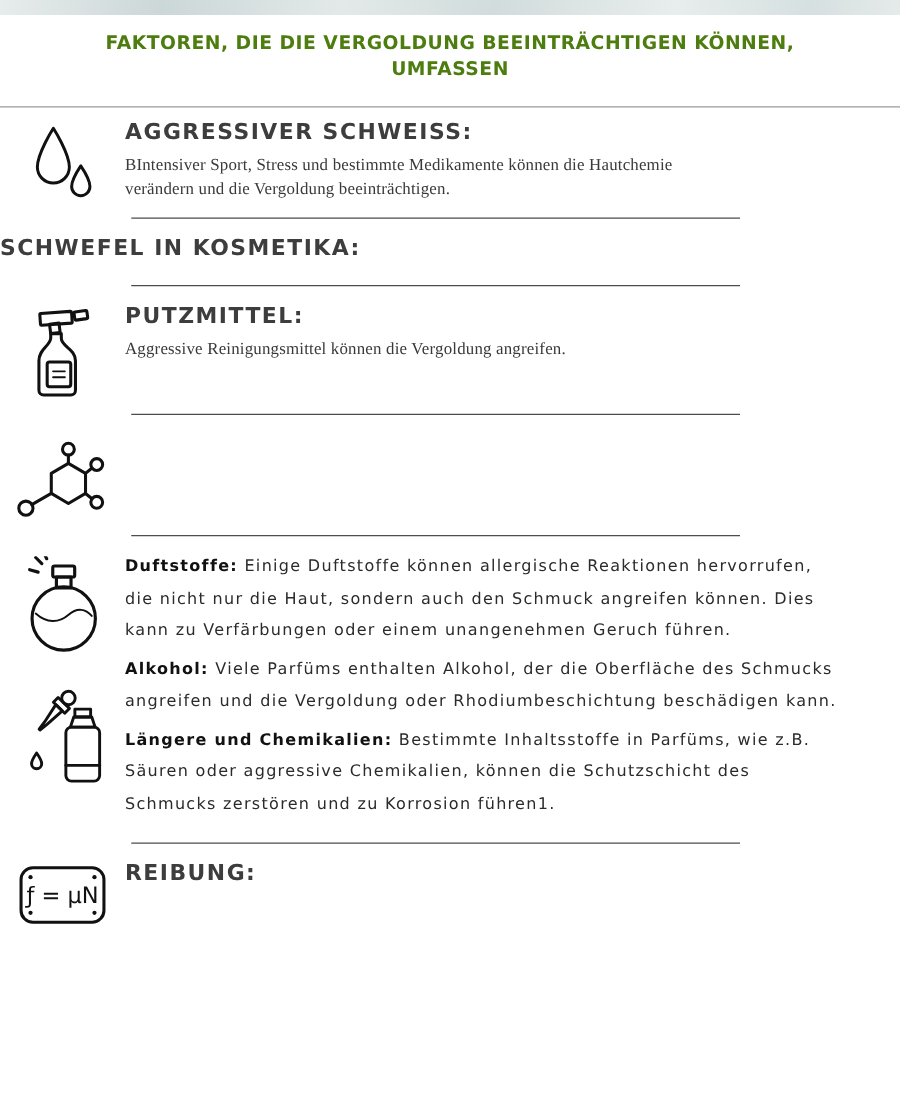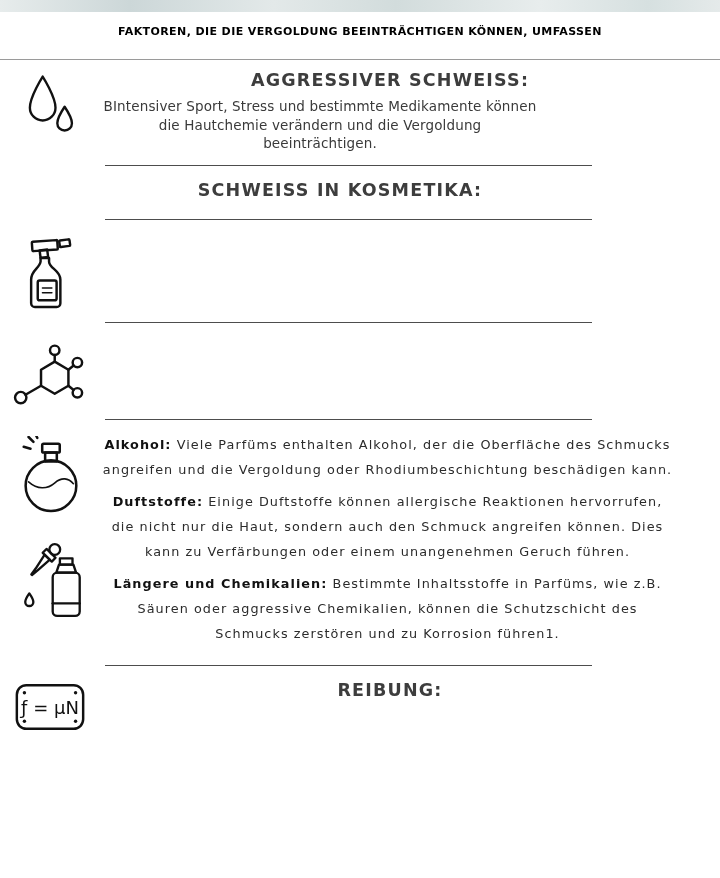--- a/index.html
+++ b/index.html
@@ -8,35 +8,35 @@
     font-family:"DejaVu Sans","Liberation Sans",sans-serif;
     color:#3a3a3a;position:relative;
   }
   .texture-band{
     height:12px;width:100%;
     background:linear-gradient(90deg,#e7ecec 0%,#ccd7d8 18%,#e3e9e9 38%,#d2dcdc 55%,#e8eded 75%,#d6e0e0 90%,#e5eaea 100%);
   }
   .title-wrap{padding:12px 30px 10px;text-align:center;}
   .page-title{
     margin:0 auto;max-width:650px;
-    font-size:11px;font-weight:bold;letter-spacing:.4px;
-    line-height:1.38;color:#000000;
+    font-size:15px;font-weight:bold;letter-spacing:.4px;
+    line-height:1.38;color:#4d7c0f;
   }
   .title-rule{border:none;border-top:1px solid #9a9a9a;margin:10px 0 0 0;}
-  .section{display:flex;align-items:flex-start;padding:8px 0 2px 0;text-align:center;}
+  .section{display:flex;align-items:flex-start;padding:8px 0 2px 0;}
   .icon-col{
     width:100px;flex:0 0 100px;display:flex;flex-direction:column;
     align-items:center;gap:22px;padding-top:4px;
   }
   .content-col{flex:1;padding-right:40px;}
   .s-heading{
     margin:2px 0 7px 0;font-size:17.5px;font-weight:bold;
     letter-spacing:1.2px;color:#3d3d3d;
   }
-  .s-body{font-size:13.5px;line-height:1.38;letter-spacing:.15px;color:#3a3a3a;margin:0;}
+  .s-body{font-size:13.5px;line-height:1.38;letter-spacing:.15px;color:#3a3a3a;margin:0;font-family:Liberation Serif, serif;}
   .mw440{max-width:440px;}
   .mw410{max-width:420px;}
   .mw530{max-width:535px;}
   .mw575{max-width:575px;}
   .divider{
     border:none;border-top:1px solid #4d4d4d;
     width:487px;margin:10px 0 4px 105px;
   }
   .perfume-item{
     margin:0 0 6px 0;font-size:12.8px;line-height:1.98;
@@ -70,38 +70,42 @@
   </div>
   <div class="content-col">
     <h2 class="s-heading">AGGRESSIVER SCHWEISS:</h2>
     <p class="s-body mw440">BIntensiver Sport, Stress und bestimmte Medikamente können die Hautchemie verändern und die Vergoldung beeinträchtigen.</p>
   </div>
 </div>
 <hr class="divider">
 
 <div class="section">
   <div class="content-col">
-    <h2 class="s-heading">SCHWEISS IN KOSMETIKA:</h2>
+    <h2 class="s-heading">SCHWEFEL IN KOSMETIKA:</h2>
   </div>
 </div>
 <hr class="divider">
 
 <div class="section">
   <div class="icon-col">
     <span>
       <svg width="66" height="74" viewBox="0 0 70 78">
         <rect class="ln" x="16" y="5" width="27" height="10" rx="1" transform="rotate(-4 29 10)"></rect>
         <rect class="ln" x="45" y="4" width="11" height="7" rx="1" transform="rotate(-8 50 7)"></rect>
         <path class="ln" d="M24 15 l8 -1 1 8 -8 1 z"></path>
         <path class="ln" d="M25 23 h9 v4 c0 7 12 9 12 19 v25 c0 2.2 -1.8 4 -4 4 H19 c-2.2 0 -4 -1.8 -4 -4 V46 c0 -10 9 -12 10 -19 z"></path>
         <rect class="ln" x="22" y="47" width="20" height="21" rx="2" stroke-width="2.2"></rect>
         <line class="thin" x1="27" y1="55" x2="37" y2="55"></line>
         <line class="thin" x1="27" y1="60" x2="37" y2="60"></line>
       </svg>
     </span>
+  </div>
+  <div class="content-col">
+    <h2 class="s-heading">PUTZMITTEL:</h2>
+    <p class="s-body mw530">Aggressive Reinigungsmittel können die Vergoldung angreifen.</p>
   </div>
 </div>
 <hr class="divider">
 
 <div class="section">
   <div class="icon-col">
     <span>
       <svg width="78" height="68" viewBox="0 0 82 72">
         <polygon class="ln" points="46,24 60.5,32.5 60.5,49.5 46,58 31.5,49.5 31.5,32.5" stroke-width="3"></polygon>
         <line class="ln" x1="46" y1="24" x2="46" y2="17" stroke-width="3"></line>
@@ -142,22 +146,22 @@
         </g>
         <path class="ln" d="M17 61 c0 0 -4.5 6.5 -4.5 9.5 a4.5 4.5 0 0 0 9 0 c0 -3 -4.5 -9.5 -4.5 -9.5 z" stroke-width="2.2"></path>
         <rect class="ln" x="51" y="22" width="14" height="7" stroke-width="2.4"></rect>
         <path class="ln" d="M50 29 h16 l3 9 h-22 z" stroke-width="2.4"></path>
         <rect class="ln" x="43" y="38" width="30" height="48" rx="5" stroke-width="2.6"></rect>
         <line class="ln" x1="43" y1="72" x2="73" y2="72" stroke-width="2.4"></line>
       </svg>
     </span>
   </div>
   <div class="content-col">
+    <p class="perfume-item mw575"><b>Duftstoffe:</b> <span>Einige Duftstoffe können allergische Reaktionen hervorrufen, die nicht nur die Haut, sondern auch den Schmuck angreifen können. Dies kann zu Verfärbungen oder einem unangenehmen Geruch führen.</span></p>
     <p class="perfume-item mw575"><b>Alkohol:</b> <span>Viele Parfüms enthalten Alkohol, der die Oberfläche des Schmucks angreifen und die Vergoldung oder Rhodiumbeschichtung beschädigen kann.</span></p>
-    <p class="perfume-item mw575"><b>Duftstoffe:</b> <span>Einige Duftstoffe können allergische Reaktionen hervorrufen, die nicht nur die Haut, sondern auch den Schmuck angreifen können. Dies kann zu Verfärbungen oder einem unangenehmen Geruch führen.</span></p>
     <p class="perfume-item mw575"><b>Längere und Chemikalien:</b> <span>Bestimmte Inhaltsstoffe in Parfüms, wie z.B. Säuren oder aggressive Chemikalien, können die Schutzschicht des Schmucks zerstören und zu Korrosion führen1.</span></p>
   </div>
 </div>
 <hr class="divider">
 
 <div class="section">
   <div class="icon-col">
     <span>
       <svg width="72" height="50" viewBox="0 0 76 52">
         <rect class="ln" x="3" y="3" width="70" height="46" rx="10" stroke-width="2.4"></rect>

